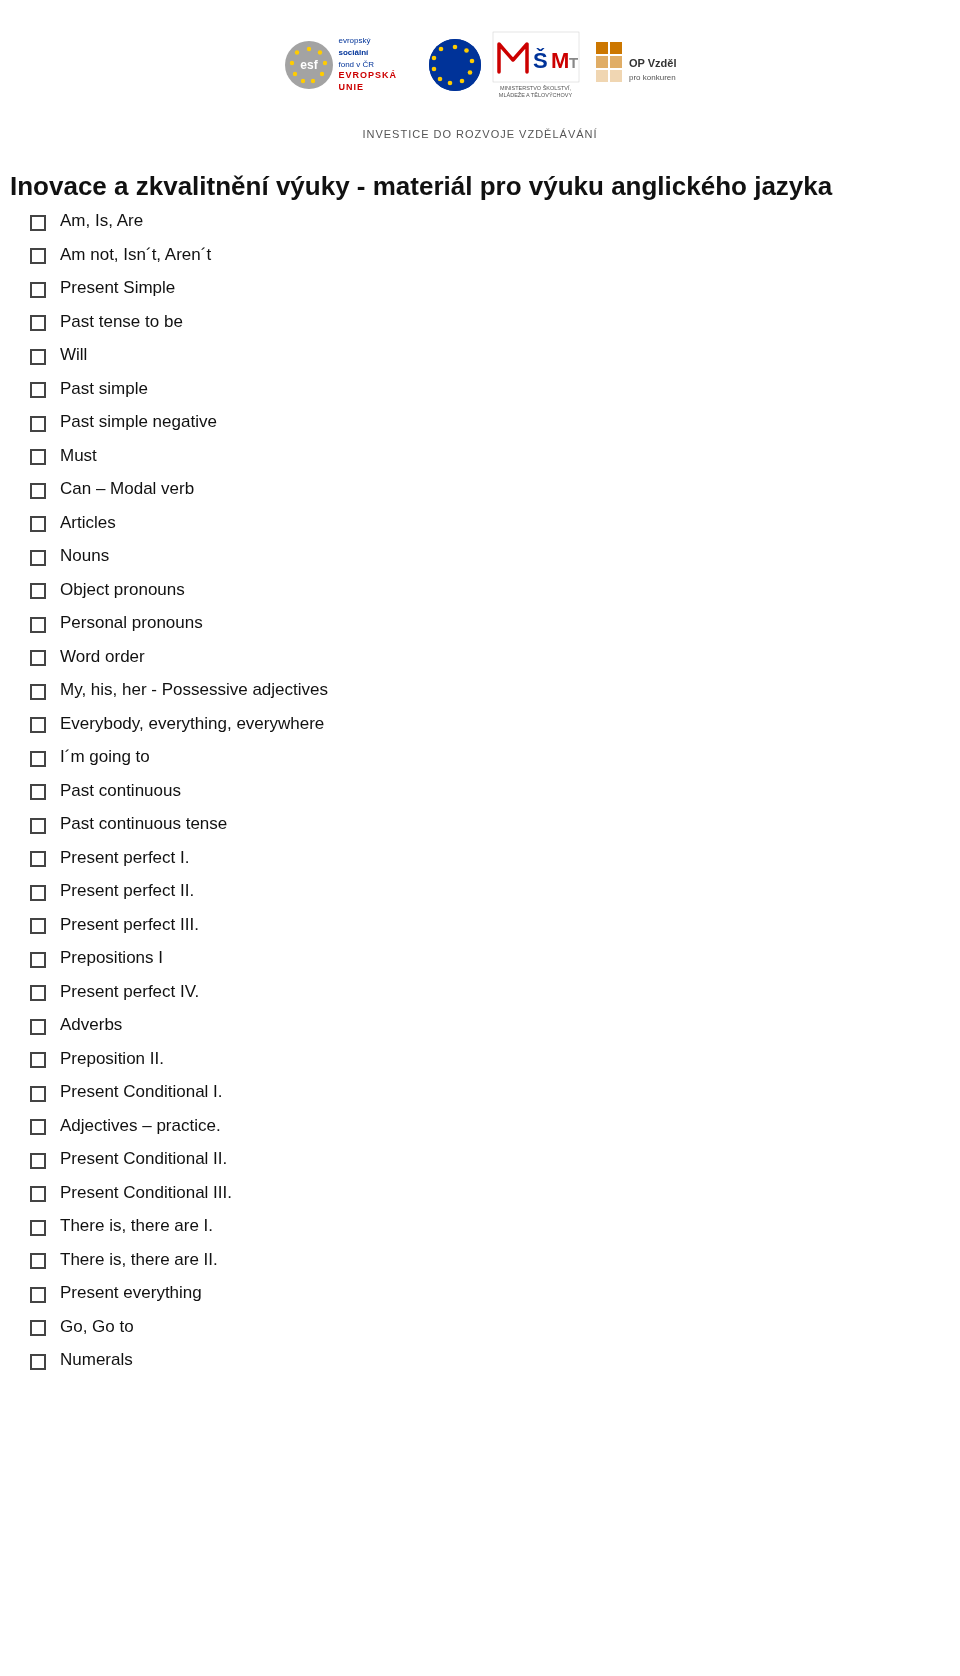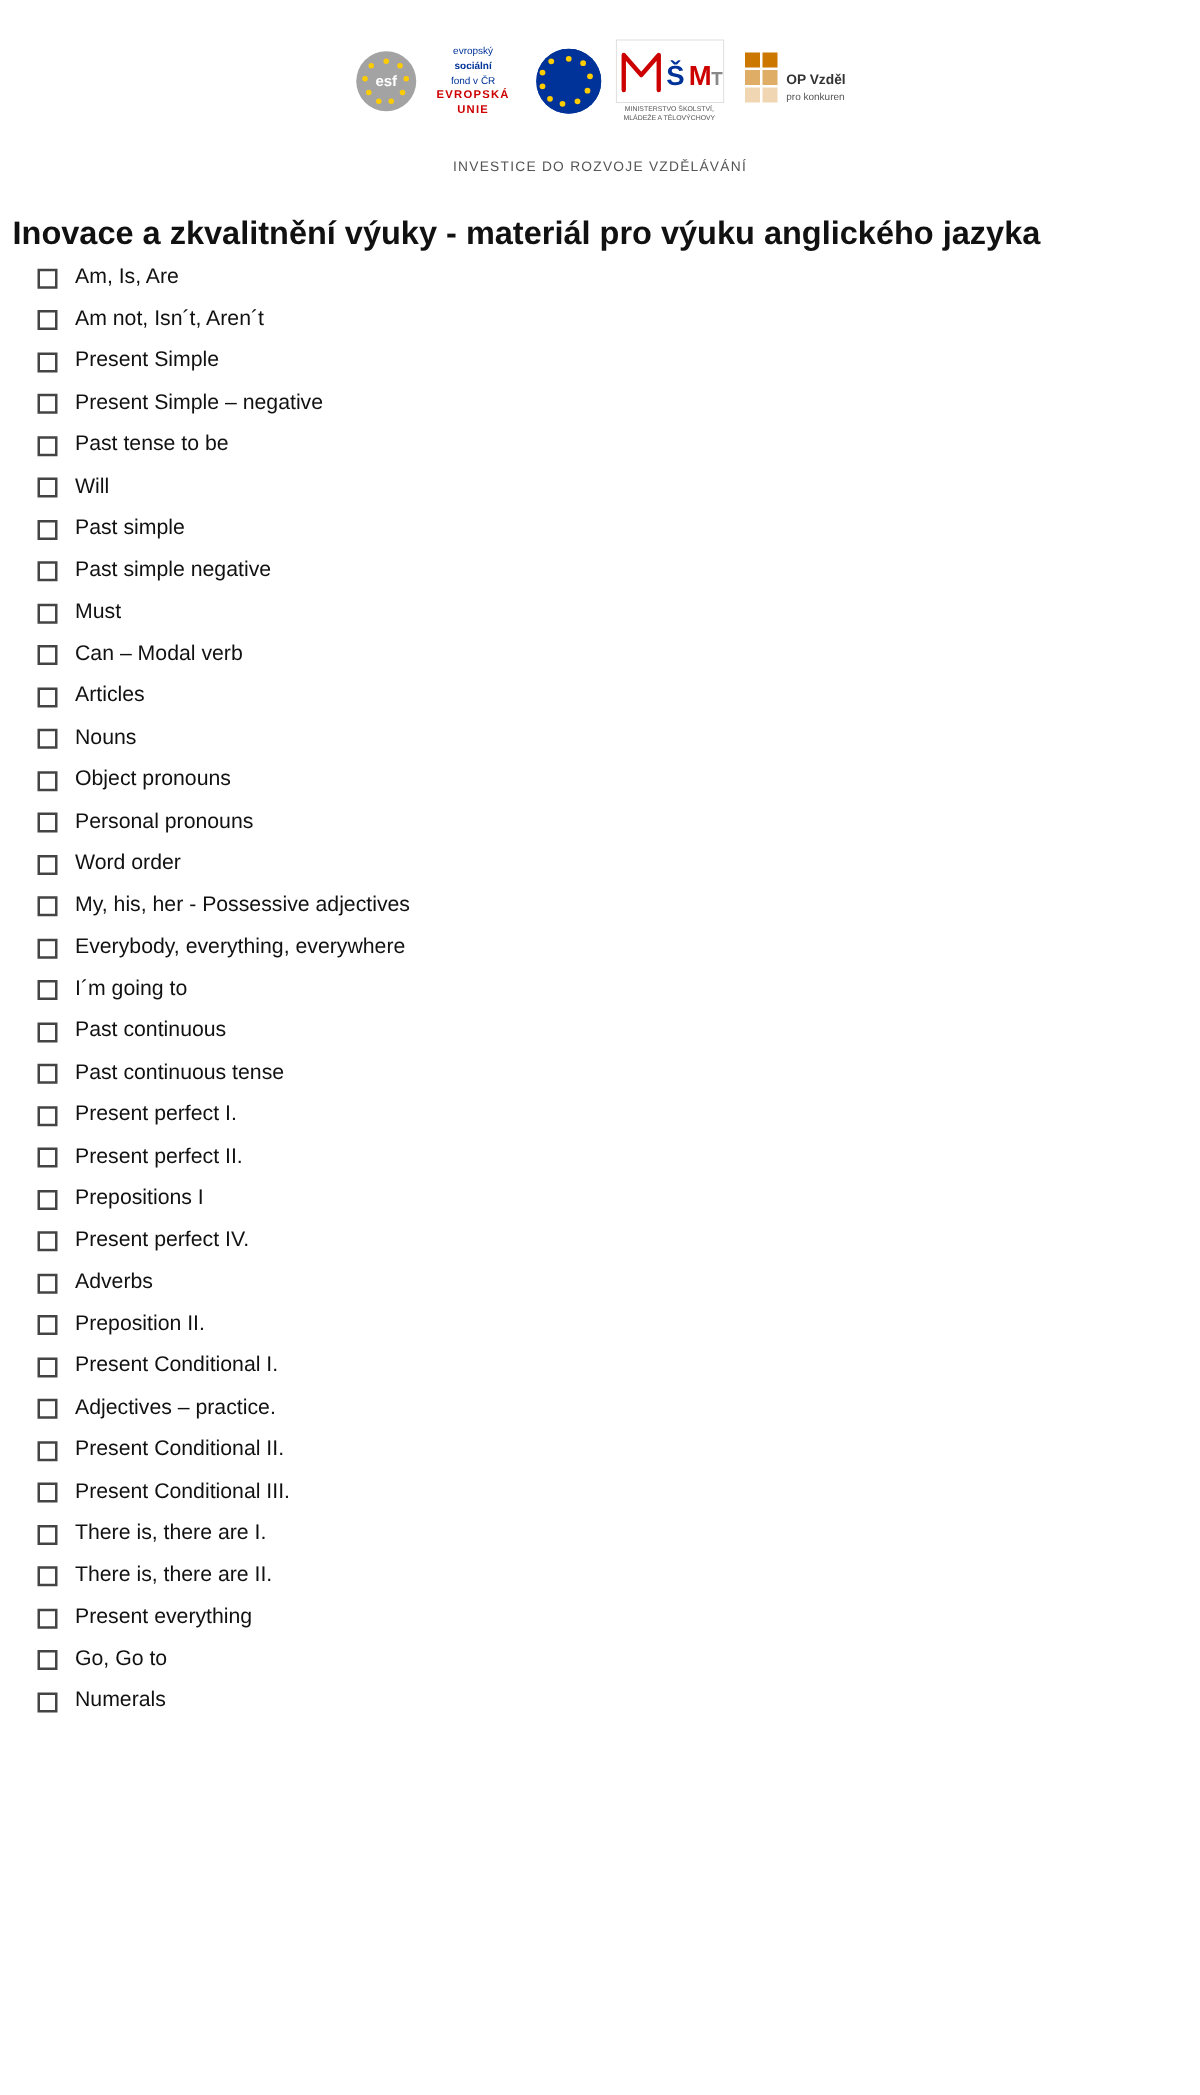--- a/index.html
+++ b/index.html
@@ -51,21 +51,20 @@
       justify-content: center;
       position: relative;
     }
 
     .esf-text-block {
       display: flex;
       flex-direction: column;
       font-size: 8px;
       color: #333;
       line-height: 1.4;
-      text-align: center;
     }
 
     
     .eu-logo {
       display: flex;
       flex-direction: column;
       align-items: center;
     }
 
     .eu-circle {
@@ -246,24 +245,20 @@
       <li>
         <span class="bullet"></span>
         <span class="list-text">Am not,  Isn´t,  Aren´t</span>
       </li>
       <li>
         <span class="bullet"></span>
         <span class="list-text">Present Simple</span>
       </li>
       <li>
         <span class="bullet"></span>
-        <span class="list-text">Present Simple – negative</span>
-      </li>
-      <li>
-        <span class="bullet"></span>
         <span class="list-text">Past tense  to be</span>
       </li>
       <li>
         <span class="bullet"></span>
         <span class="list-text">Will</span>
       </li>
       <li>
         <span class="bullet"></span>
         <span class="list-text">Past simple</span>
       </li>
@@ -322,20 +317,24 @@
       <li>
         <span class="bullet"></span>
         <span class="list-text">Present perfect   I.</span>
       </li>
       <li>
         <span class="bullet"></span>
         <span class="list-text">Present perfect II.</span>
       </li>
       <li>
         <span class="bullet"></span>
+        <span class="list-text">Present perfect III.</span>
+      </li>
+      <li>
+        <span class="bullet"></span>
         <span class="list-text">Prepositions  I</span>
       </li>
       <li>
         <span class="bullet"></span>
         <span class="list-text">Present perfect  IV.</span>
       </li>
       <li>
         <span class="bullet"></span>
         <span class="list-text">Adverbs</span>
       </li>

